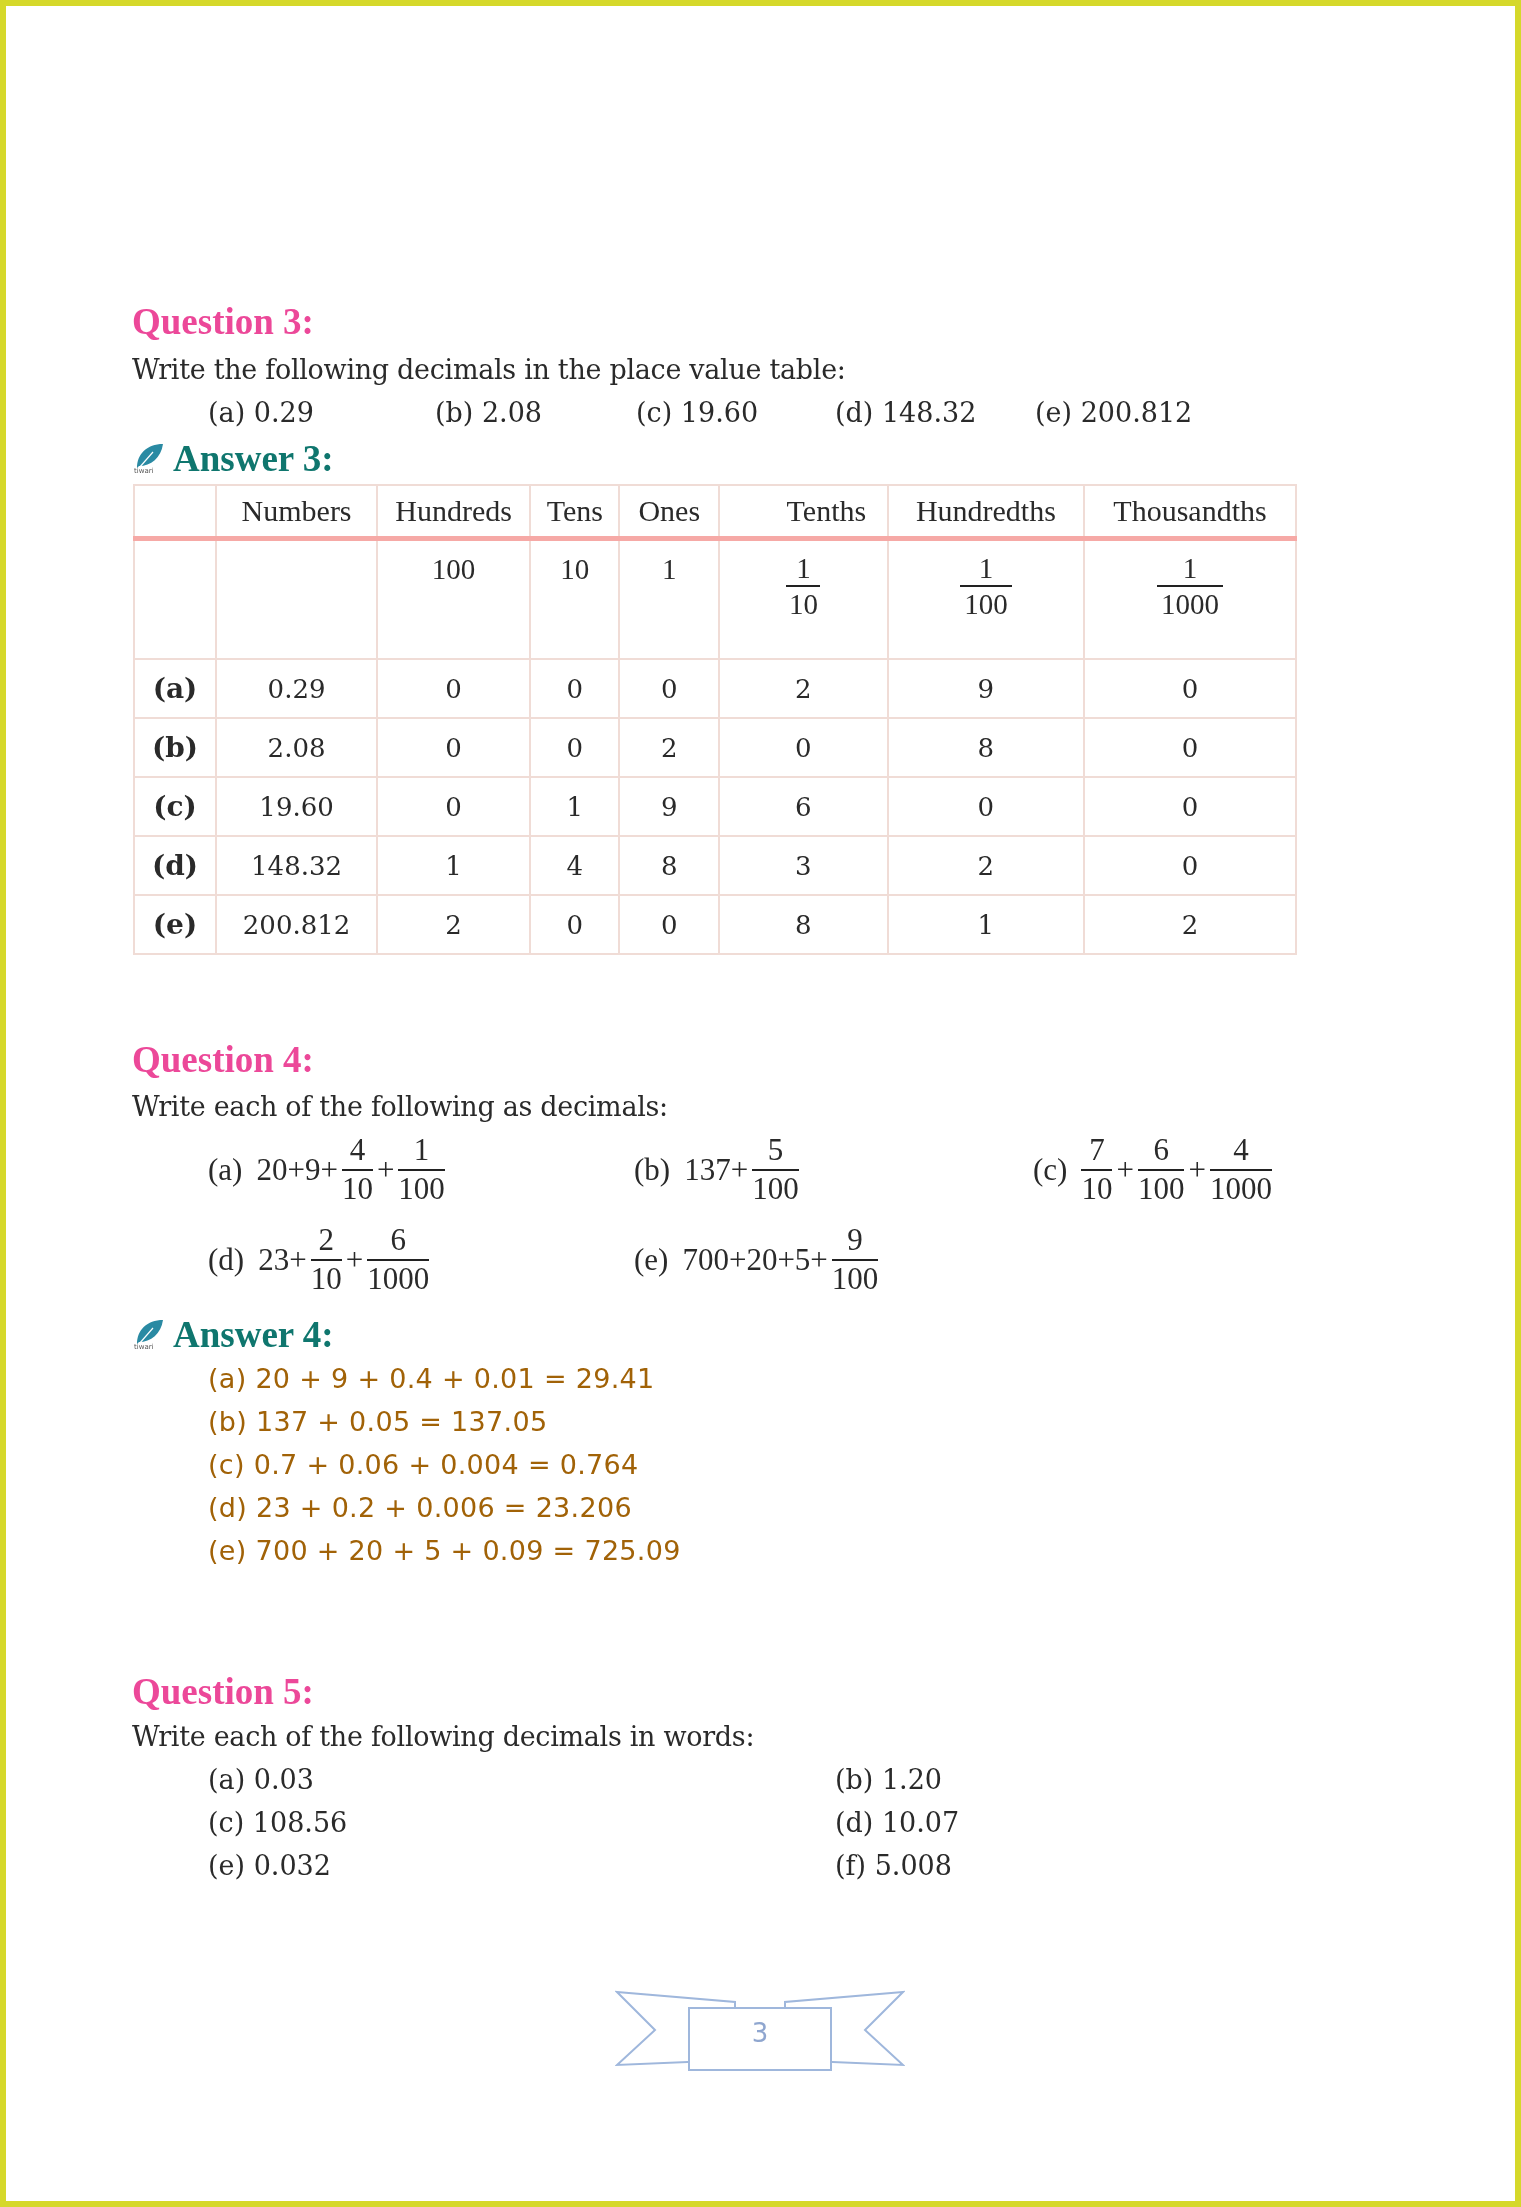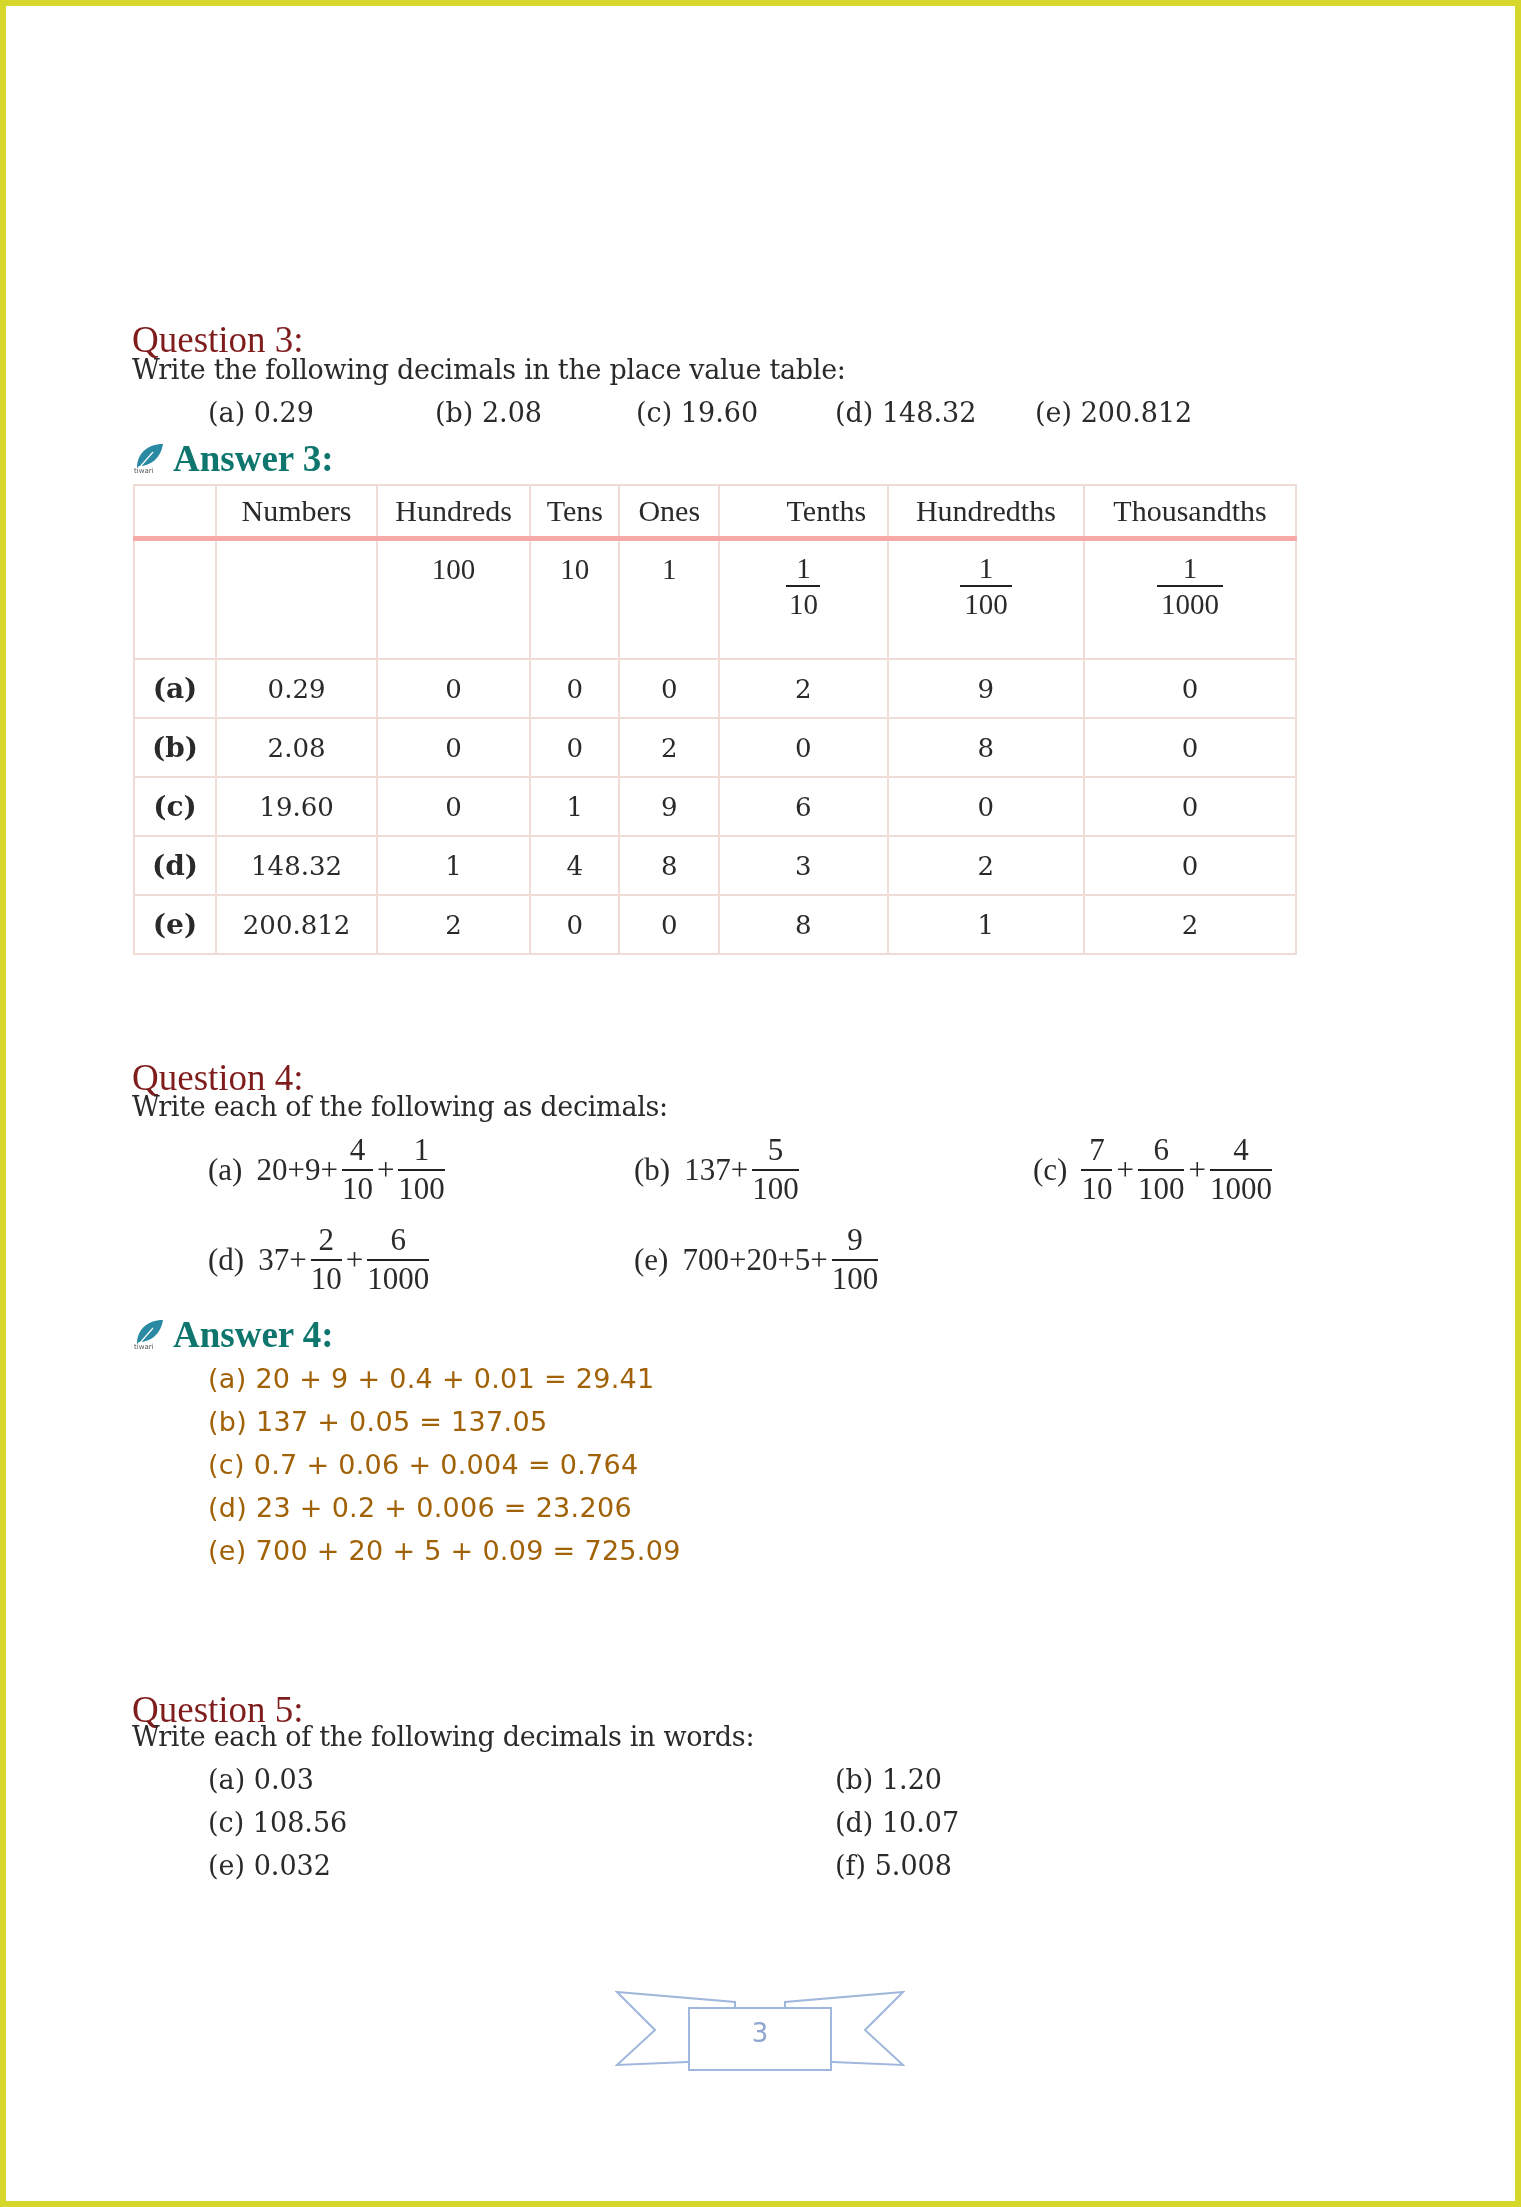--- a/index.html
+++ b/index.html
@@ -1,19 +1,19 @@
 <!DOCTYPE html>
 <html><head>
 <meta charset="utf-8">
 <style>
   html, body { margin:0; padding:0; }
   body { width:1521px; height:2207px; position:relative; background:#fff; overflow:hidden; }
   .frame { position:absolute; left:0; top:0; width:1521px; height:2207px; box-sizing:border-box; border:6px solid #d5d82a; }
   .abs { position:absolute; }
-  .qtitle { font-family:"Liberation Serif", serif; font-weight:normal; color:#7f1d1d; font-size:37px;margin-top:18px; }
+  .qtitle { font-family:"Liberation Serif", serif; font-weight:bold; color:#ec4899; font-size:37px; }
   .atitle { font-family:"Liberation Serif", serif; font-weight:bold; color:#0f766e; font-size:37px; }
   .body-text { font-family:"DejaVu Serif", serif; font-size:27px; color:#2a2a2a; letter-spacing:-0.3px; }
   .opt { font-family:"DejaVu Serif", serif; font-size:27px; color:#2a2a2a; }
   .leaf { width:34px; height:34px; }
   table.pv { position:absolute; left:133px; top:484px; border-collapse:collapse; width:1164px; font-family:"DejaVu Serif", serif; color:#2a2a2a; }
   table.pv td { border:2px solid #f0dcd6; text-align:center; font-size:26px; padding:0; }
   table.pv tr.head td { height:50px; font-family:"Liberation Serif", serif; font-size:30px; border-bottom:5px solid #f6a9a6; }
   table.pv tr.fracrow td { height:105px; vertical-align:top; padding-top:12px; font-family:"Liberation Serif", serif; font-size:29px; }
   table.pv tr.datarow td { height:57px; }
   table.pv td.lbl { font-weight:bold; font-size:28px; }
@@ -185,21 +185,21 @@
   <span>+</span>
   <span class="frac">
       <span class="num">4</span>
       <span class="bar"></span>
       <span class="den">1000</span>
     </span>
 </div>
 
 <div class="abs expr" style="left:208px; top:1224px;">
   <span style="margin-right:10px;">(d)</span>
-  <span>37+</span>
+  <span>23+</span>
   <span class="frac">
       <span class="num">2</span>
       <span class="bar"></span>
       <span class="den">10</span>
     </span>
   <span>+</span>
   <span class="frac">
       <span class="num">6</span>
       <span class="bar"></span>
       <span class="den">1000</span>

